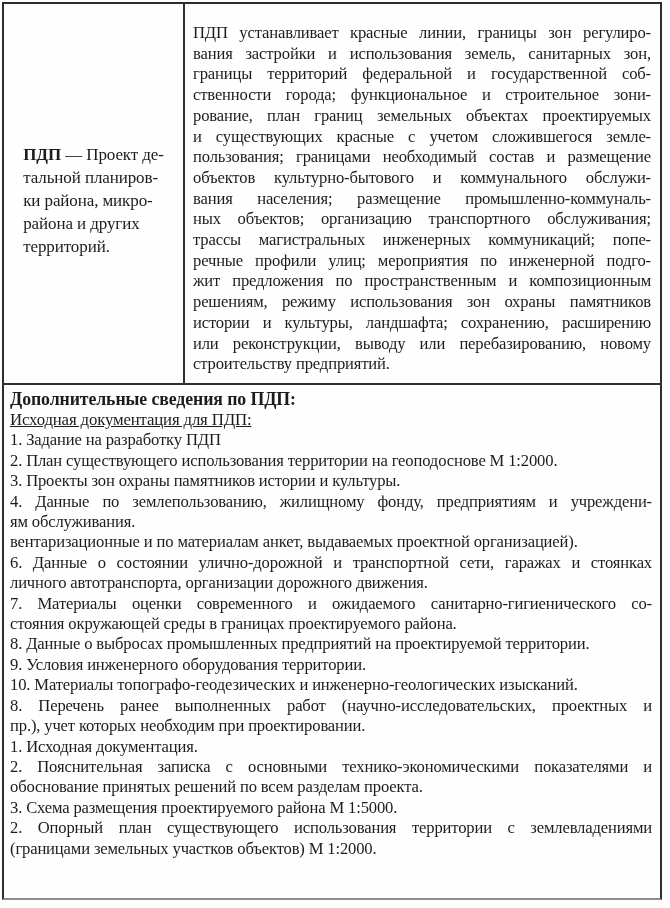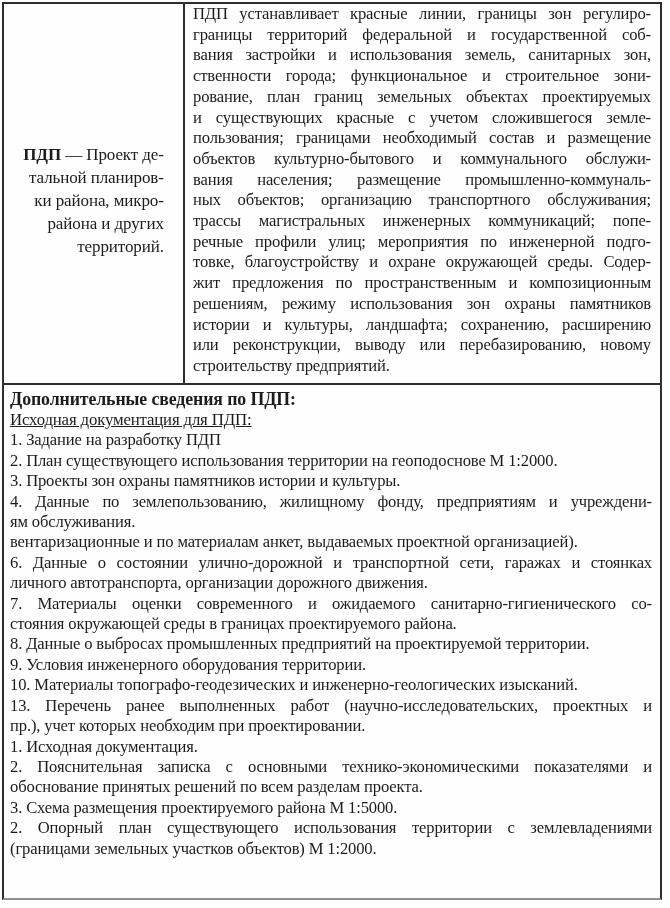--- a/index.html
+++ b/index.html
@@ -35,31 +35,31 @@
   }
   .cell-term {
     width: 181px;
     box-sizing: border-box;
     border-right: 2px solid #2e2e2e;
     display: flex;
     align-items: center;
     justify-content: center;
   }
   .term-block {
-    text-align: right;
+    text-align: left;
     font-size: 17px;
     line-height: 23px;
     letter-spacing: -0.1px;
     padding-top: 14px;
   }
   .term-abbr { font-weight: bold; }
   .cell-def {
     flex: 1;
     box-sizing: border-box;
-    padding: 0 9px 0 8px;
+    padding: 19px 9px 0 8px;
   }
   .dl {
     font-size: 16.6px;
     line-height: 20.7px;
     letter-spacing: -0.15px;
     white-space: nowrap;
   }
   .dl.j, .bl.j {
     text-align: justify;
     text-align-last: justify;
@@ -102,32 +102,31 @@
           <div><span class="term-abbr">ПДП</span><span> — Проект де-</span></div>
           <div>тальной планиров-</div>
           <div>ки района, микро-</div>
           <div>района и других</div>
           <div>территорий.</div>
         </div>
       </div>
 
       <div class="cell-def">
         <div class="dl j">ПДП устанавливает красные линии, границы зон регулиро-</div>
+        <div class="dl j">вания застройки и использования земель, санитарных зон,</div>
         <div class="dl j">границы территорий федеральной и государственной соб-</div>
-        <div class="dl j">вания застройки и использования земель, санитарных зон,</div>
         <div class="dl j">ственности города; функциональное и строительное зони-</div>
         <div class="dl j">рование, план границ земельных объектах проектируемых</div>
         <div class="dl j">и существующих красные с учетом сложившегося земле-</div>
         <div class="dl j">пользования; границами необходимый состав и размещение</div>
         <div class="dl j">объектов культурно-бытового и коммунального обслужи-</div>
         <div class="dl j">вания населения; размещение промышленно-коммуналь-</div>
         <div class="dl j">ных объектов; организацию транспортного обслуживания;</div>
         <div class="dl j">трассы магистральных инженерных коммуникаций; попе-</div>
         <div class="dl j">речные профили улиц; мероприятия по инженерной подго-</div>
-        <div class="dl j">товке, благоустройству и охране окружающей среды. Содер-</div>
         <div class="dl j">жит предложения по пространственным и композиционным</div>
         <div class="dl j">решениям, режиму использования зон охраны памятников</div>
         <div class="dl j">истории и культуры, ландшафта; сохранению, расширению</div>
         <div class="dl j">или реконструкции, выводу или перебазированию, новому</div>
         <div class="dl">строительству предприятий.</div>
       </div>
     </div>
 
     <div class="row-bottom">
       <div class="hd">Дополнительные сведения по ПДП:</div>
@@ -139,21 +138,21 @@
       <div class="bl j">4. Данные по землепользованию, жилищному фонду, предприятиям и учреждени-</div>
       <div class="bl">ям обслуживания.</div>
       <div class="bl">вентаризационные и по материалам анкет, выдаваемых проектной организацией).</div>
       <div class="bl j">6. Данные о состоянии улично-дорожной и транспортной сети, гаражах и стоянках</div>
       <div class="bl">личного автотранспорта, организации дорожного движения.</div>
       <div class="bl j">7. Материалы оценки современного и ожидаемого санитарно-гигиенического со-</div>
       <div class="bl">стояния окружающей среды в границах проектируемого района.</div>
       <div class="bl">8. Данные о выбросах промышленных предприятий на проектируемой территории.</div>
       <div class="bl">9. Условия инженерного оборудования территории.</div>
       <div class="bl">10. Материалы топографо-геодезических и инженерно-геологических изысканий.</div>
-      <div class="bl j">13. Перечень ранее выполненных работ (научно-исследовательских, проектных и</div>
+      <div class="bl j">8. Перечень ранее выполненных работ (научно-исследовательских, проектных и</div>
       <div class="bl">пр.), учет которых необходим при проектировании.</div>
 
 
       <div class="bl">1. Исходная документация.</div>
       <div class="bl j">2. Пояснительная записка с основными технико-экономическими показателями и</div>
       <div class="bl">обоснование принятых решений по всем разделам проекта.</div>
       <div class="bl">3. Схема размещения проектируемого района М 1:5000.</div>
       <div class="bl j">2. Опорный план существующего использования территории с землевладениями</div>
       <div class="bl">(границами земельных участков объектов) М 1:2000.</div>
     </div>

